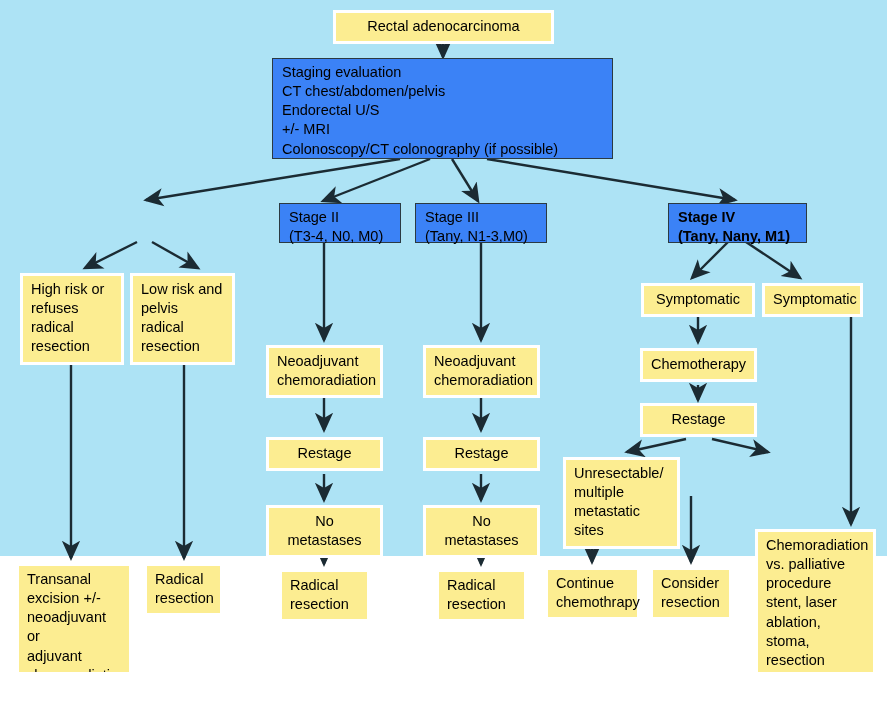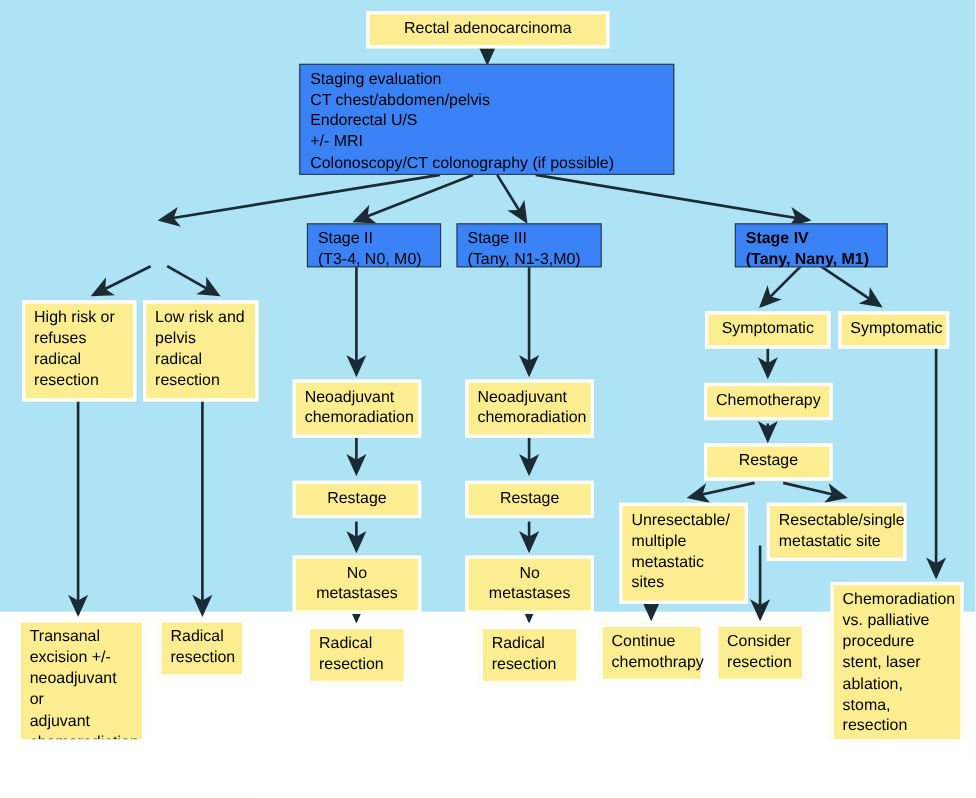--- a/index.html
+++ b/index.html
@@ -178,22 +178,20 @@
 
     <div class="node yellow center" style="left:640px; top:348px; width:117px;">Chemotherapy</div>
 
     <div class="node yellow center" style="left:640px; top:403px; width:117px;">Restage</div>
 
     <div class="node yellow" style="left:563px; top:457px; width:117px;">Unresectable/
 multiple
 metastatic
 sites</div>
 
-    <div class="node yellow" style="left:697px; top:457px; width:127px;">Resectable/single
-metastatic site</div>
 
     <div class="node yellow" style="left:545px; top:567px; width:95px;">Continue
 chemothrapy</div>
 
     <div class="node yellow" style="left:650px; top:567px; width:82px;">Consider
 resection</div>
 
     <div class="node yellow" style="left:755px; top:529px; width:121px;">Chemoradiation
 vs. palliative
 procedure

